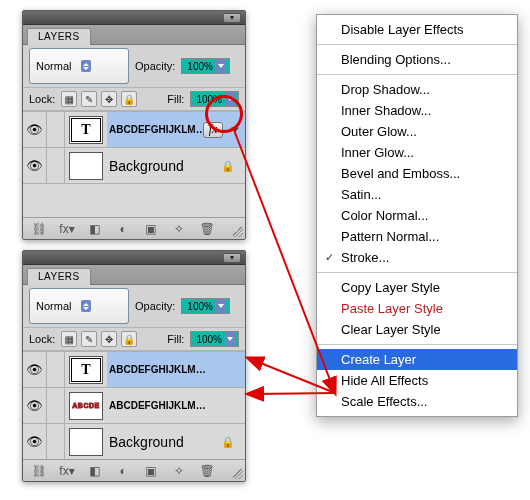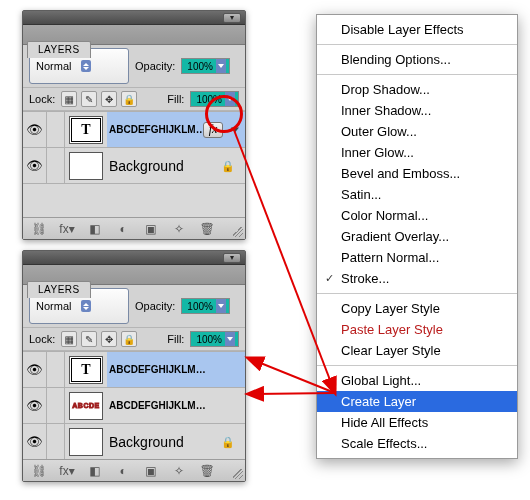--- a/index.html
+++ b/index.html
@@ -43,21 +43,21 @@
     padding-left: 4px;
   }
   .tab {
     background: #d6d6d6;
     border: 1px solid #888;
     border-bottom: none;
     padding: 2px 10px 3px 10px;
     font-size: 10px;
     letter-spacing: .5px;
     border-radius: 2px 2px 0 0;
-    position: relative; top: 14px;
+    position: relative; top: 1px;
   }
   .blend-row, .lock-row {
     display: flex; align-items: center;
     padding: 3px 6px; gap: 6px;
     border-bottom: 1px solid #b5b5b5;
   }
   .select {
     display: inline-flex; align-items: center;
     background: linear-gradient(#fdfdfd,#e8e8e8);
     border: 1px solid #7a8aa5;
@@ -362,29 +362,27 @@
     <div class="sep"></div>
     <div class="item">Blending Options...</div>
     <div class="sep"></div>
     <div class="item">Drop Shadow...</div>
     <div class="item">Inner Shadow...</div>
     <div class="item">Outer Glow...</div>
     <div class="item">Inner Glow...</div>
     <div class="item">Bevel and Emboss...</div>
     <div class="item">Satin...</div>
     <div class="item">Color Normal...</div>
-    <div class="item">Gradient Overlay...</div>
     <div class="item">Pattern Normal...</div>
     <div class="item check">Stroke...</div>
     <div class="sep"></div>
     <div class="item">Copy Layer Style</div>
     <div class="item disabled">Paste Layer Style</div>
     <div class="item">Clear Layer Style</div>
     <div class="sep"></div>
-    <div class="item">Global Light...</div>
     <div class="item highlight">Create Layer</div>
     <div class="item">Hide All Effects</div>
     <div class="item">Scale Effects...</div>
   </div>
 
 <div class="circle" style="left:205px; top:95px;"></div>
 
 <svg class="overlay" width="530" height="500">
   <defs>
     <marker id="ah" markerWidth="10" markerHeight="8" refX="8" refY="4" orient="auto">

